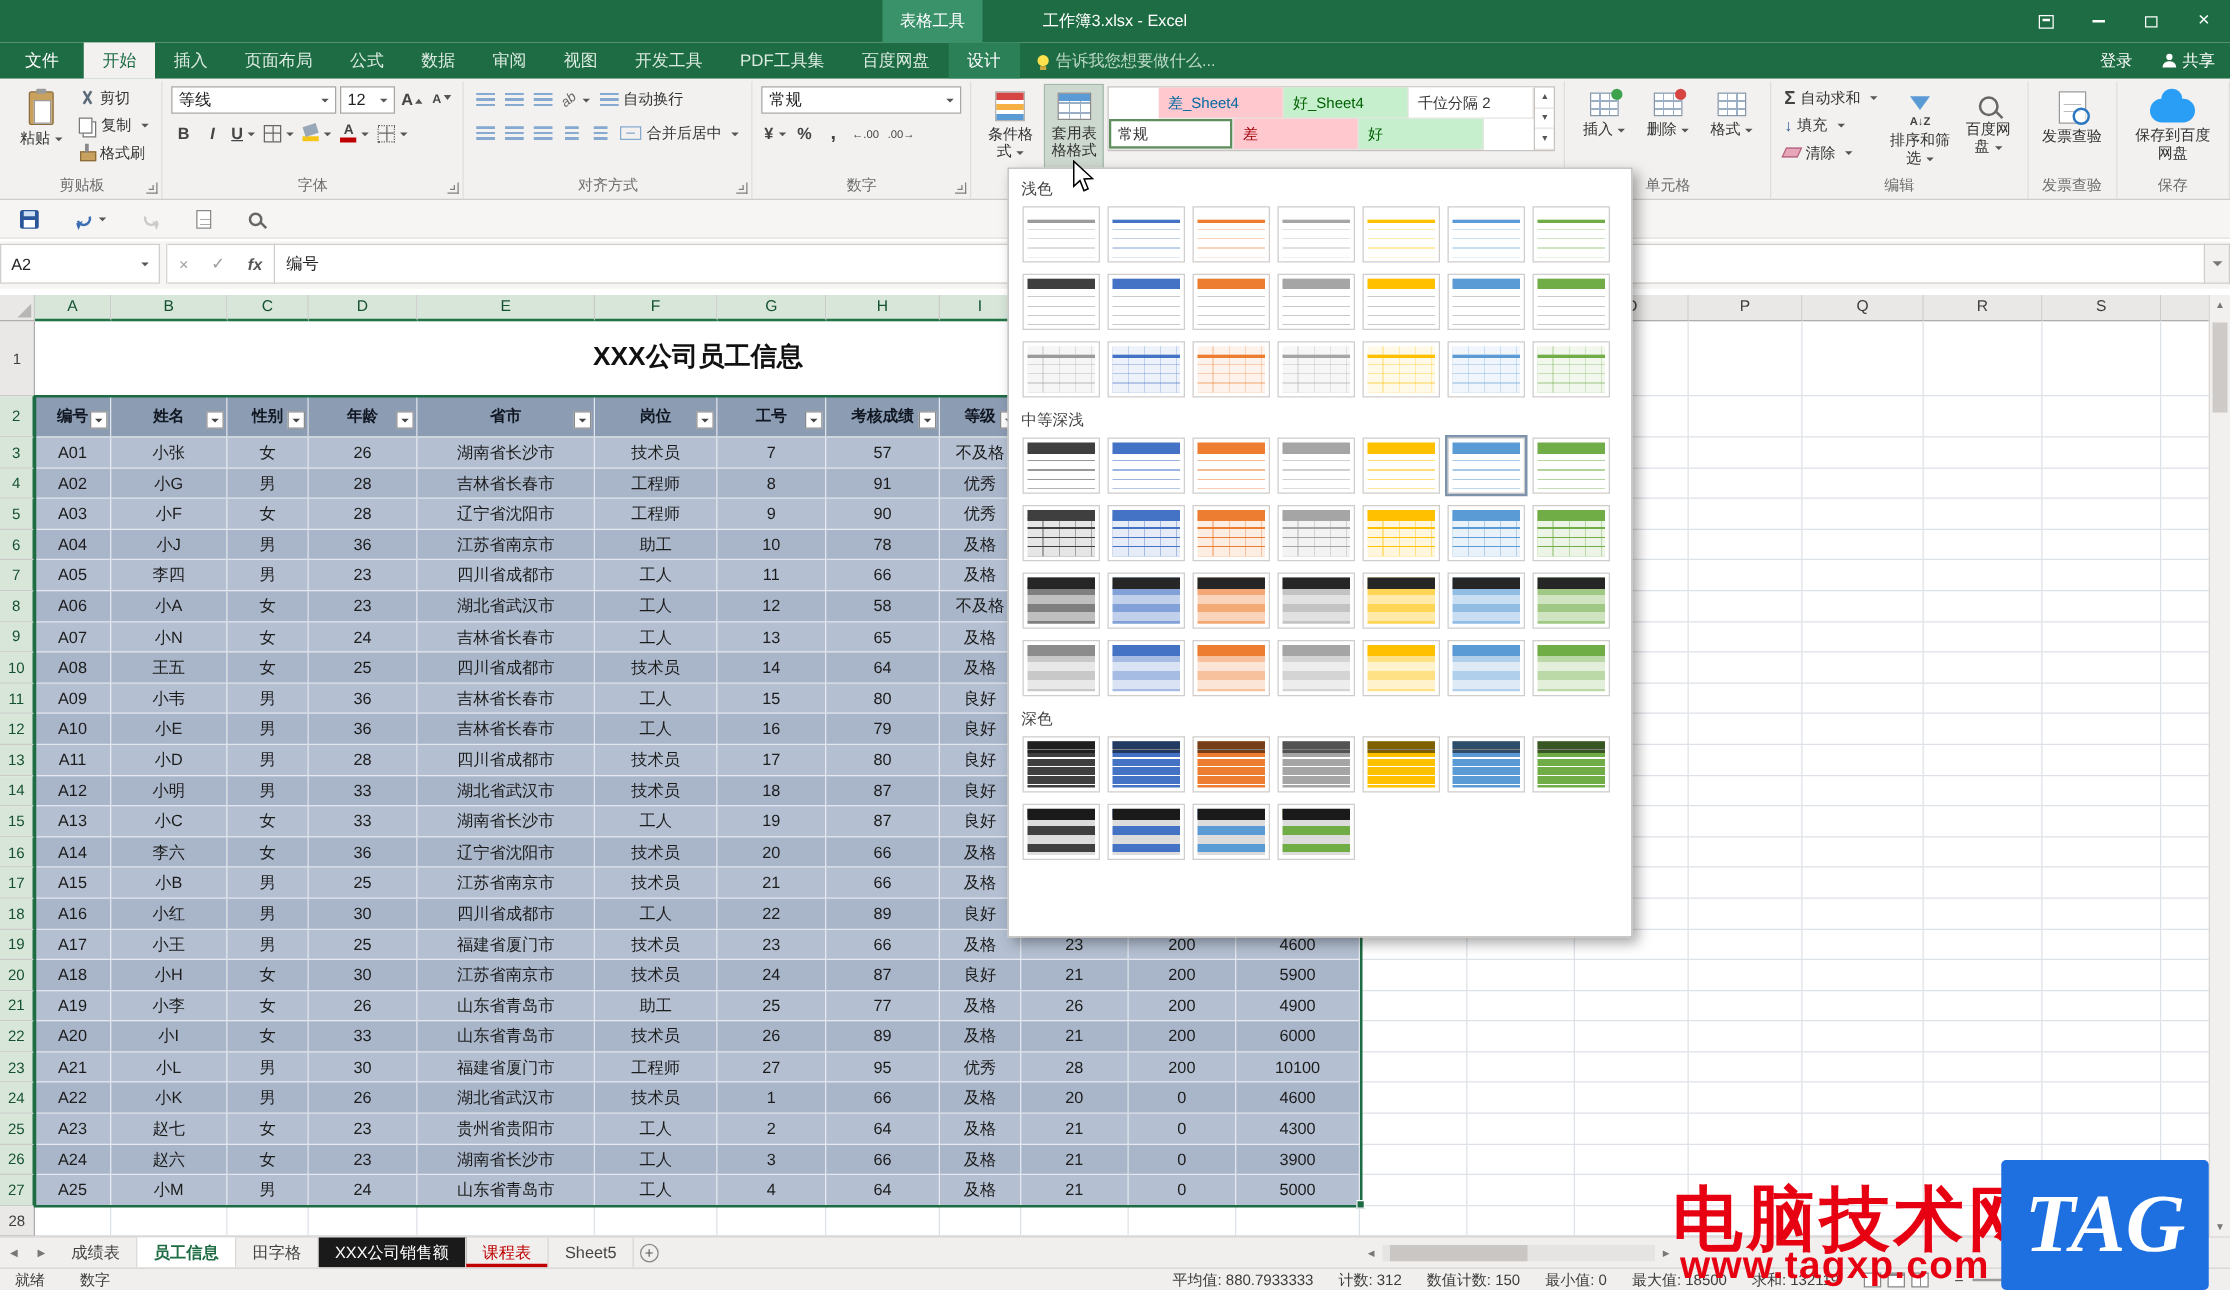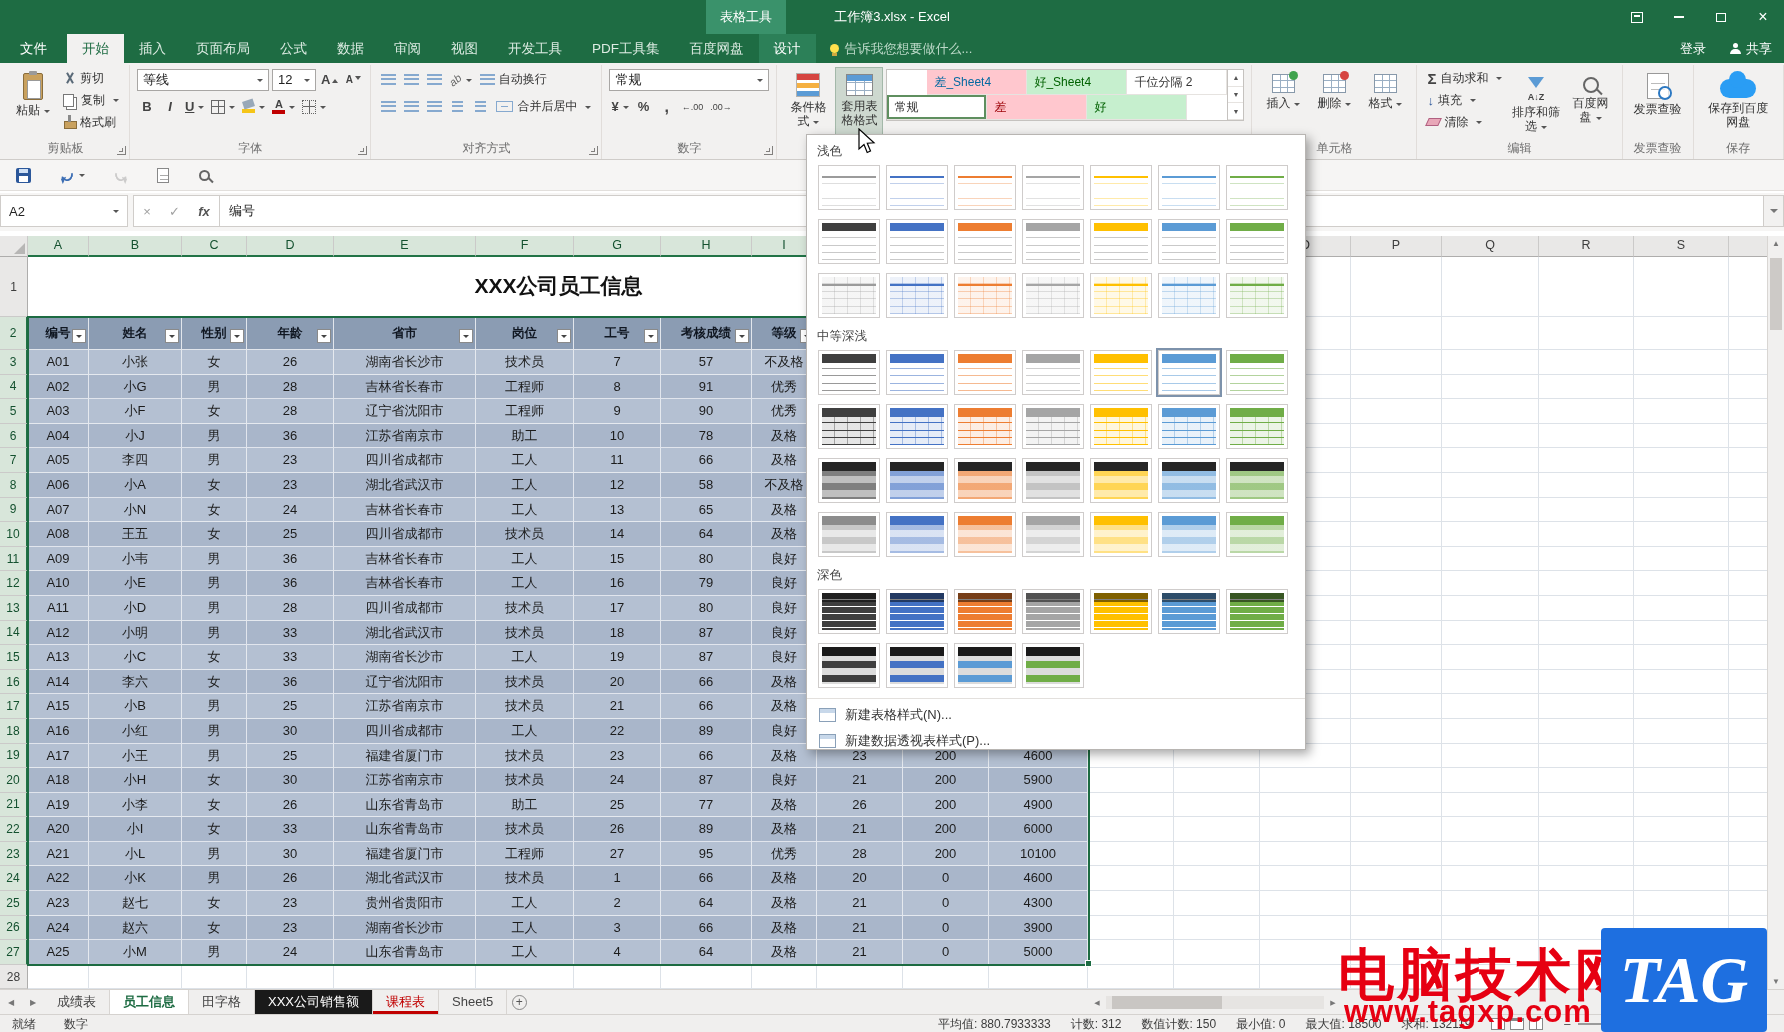--- a/index.html
+++ b/index.html
@@ -1411,30 +1411,20 @@
           <div class="thumb">
             <div class="tinner" style="background: linear-gradient(rgb(26, 26, 26) 0px, rgb(26, 26, 26) 9px, rgba(0, 0, 0, 0) 9px), repeating-linear-gradient(rgb(68, 114, 196) 0px, rgb(68, 114, 196) 7px, rgb(220, 220, 220) 7px, rgb(220, 220, 220) 14px);"></div>
           </div>
           <div class="thumb">
             <div class="tinner" style="background: linear-gradient(rgb(26, 26, 26) 0px, rgb(26, 26, 26) 9px, rgba(0, 0, 0, 0) 9px), repeating-linear-gradient(rgb(91, 155, 213) 0px, rgb(91, 155, 213) 7px, rgb(220, 220, 220) 7px, rgb(220, 220, 220) 14px);"></div>
           </div>
           <div class="thumb">
             <div class="tinner" style="background: linear-gradient(rgb(26, 26, 26) 0px, rgb(26, 26, 26) 9px, rgba(0, 0, 0, 0) 9px), repeating-linear-gradient(rgb(112, 173, 71) 0px, rgb(112, 173, 71) 7px, rgb(220, 220, 220) 7px, rgb(220, 220, 220) 14px);"></div>
           </div>
         </div>
-        <div class="gfoot">
-          <div class="gfootitem">
-            <span class="i-newstyle"></span>
-            <span>新建表格样式(N)...</span>
-          </div>
-          <div class="gfootitem">
-            <span class="i-newstyle"></span>
-            <span>新建数据透视表样式(P)...</span>
-          </div>
-        </div>
       </div>
 
   </div>
 
   <div class="sheetbar">
     <span class="snav">◀</span>
     <span class="snav">▶</span>
     <div class="stablist">
         <div class="stab">成绩表</div>
         <div class="stab active">员工信息</div>

